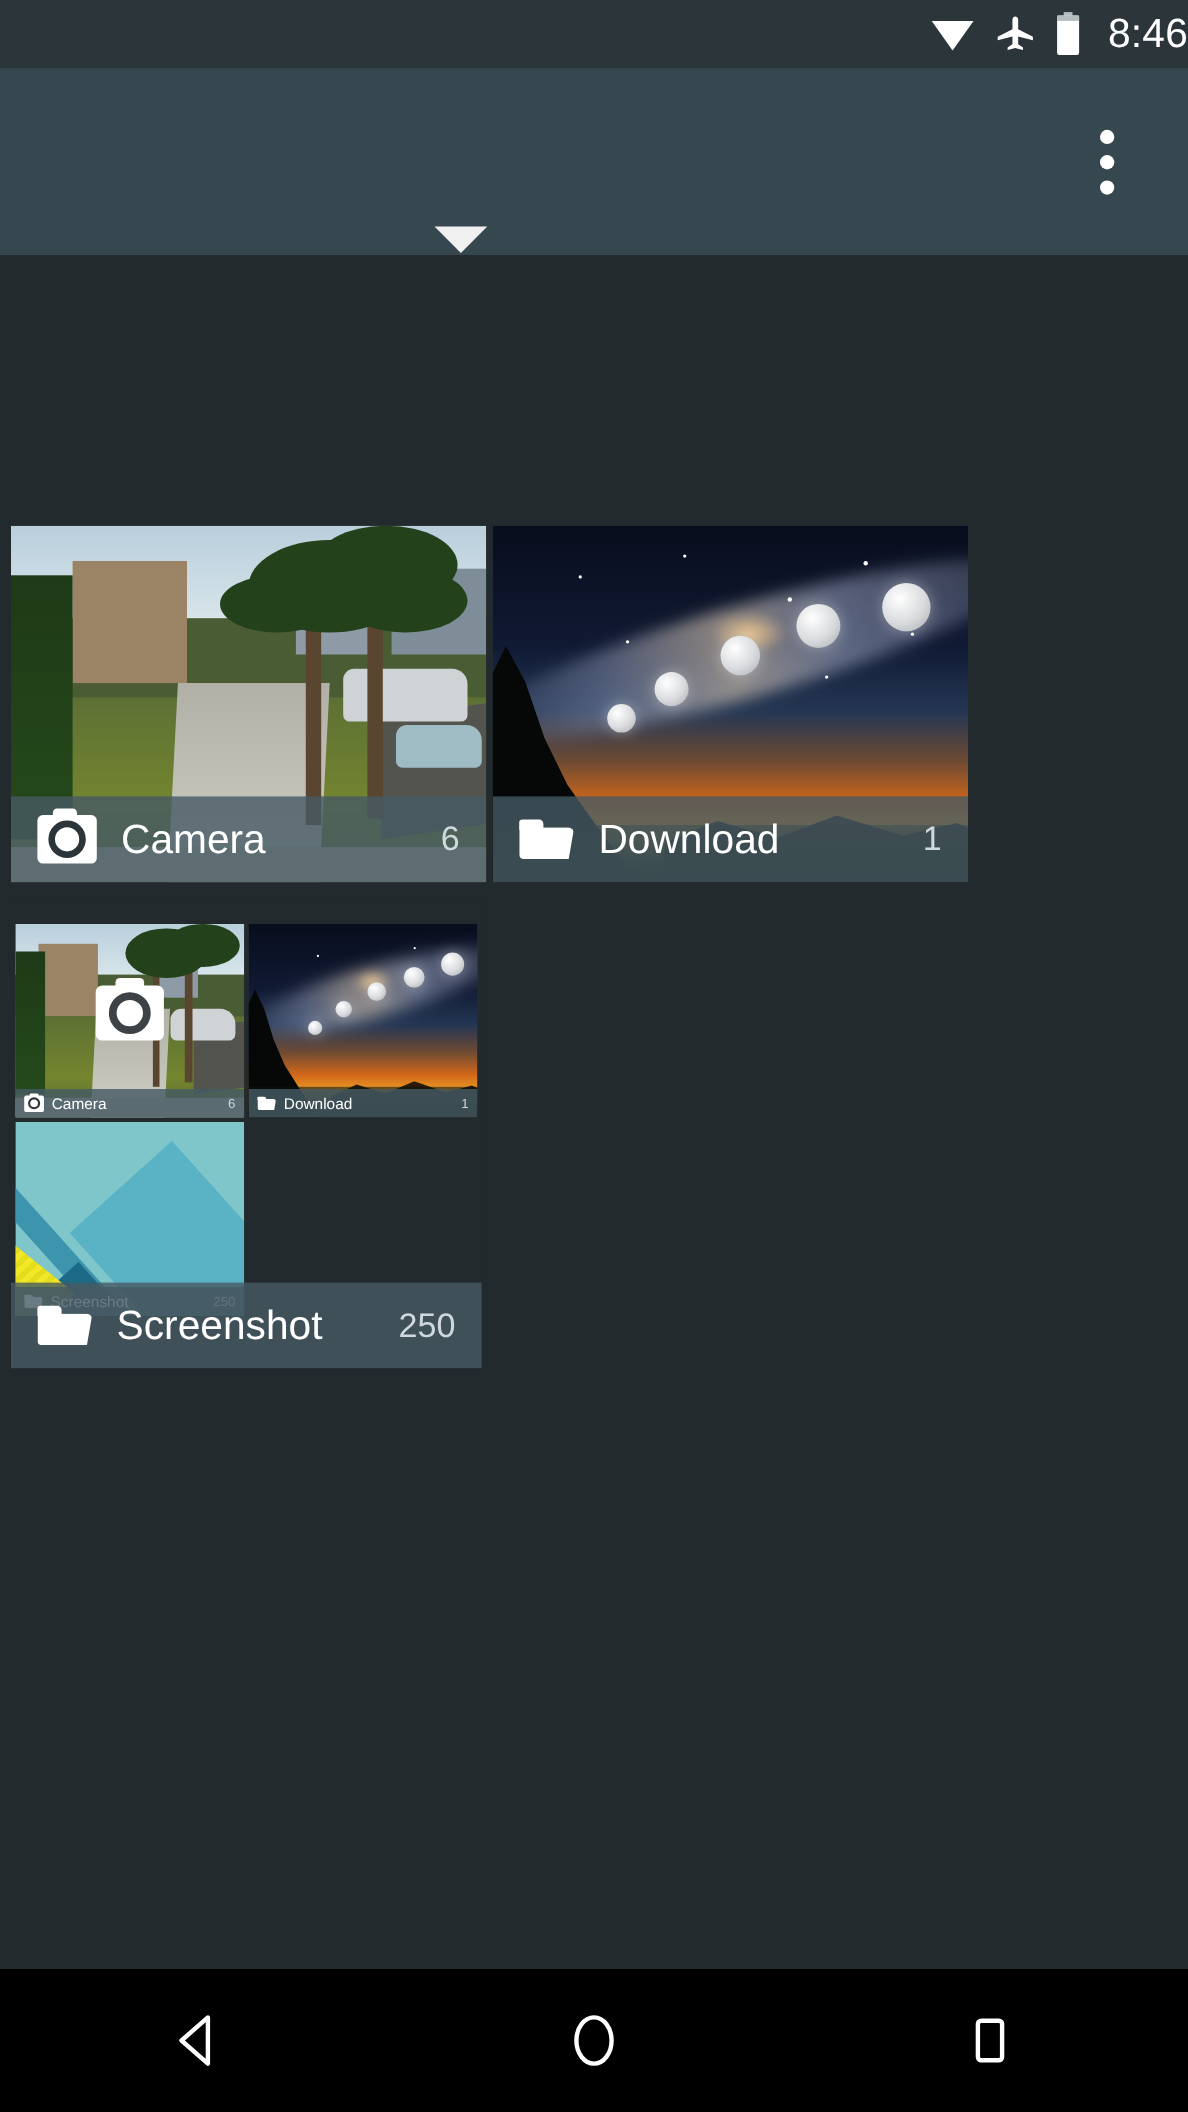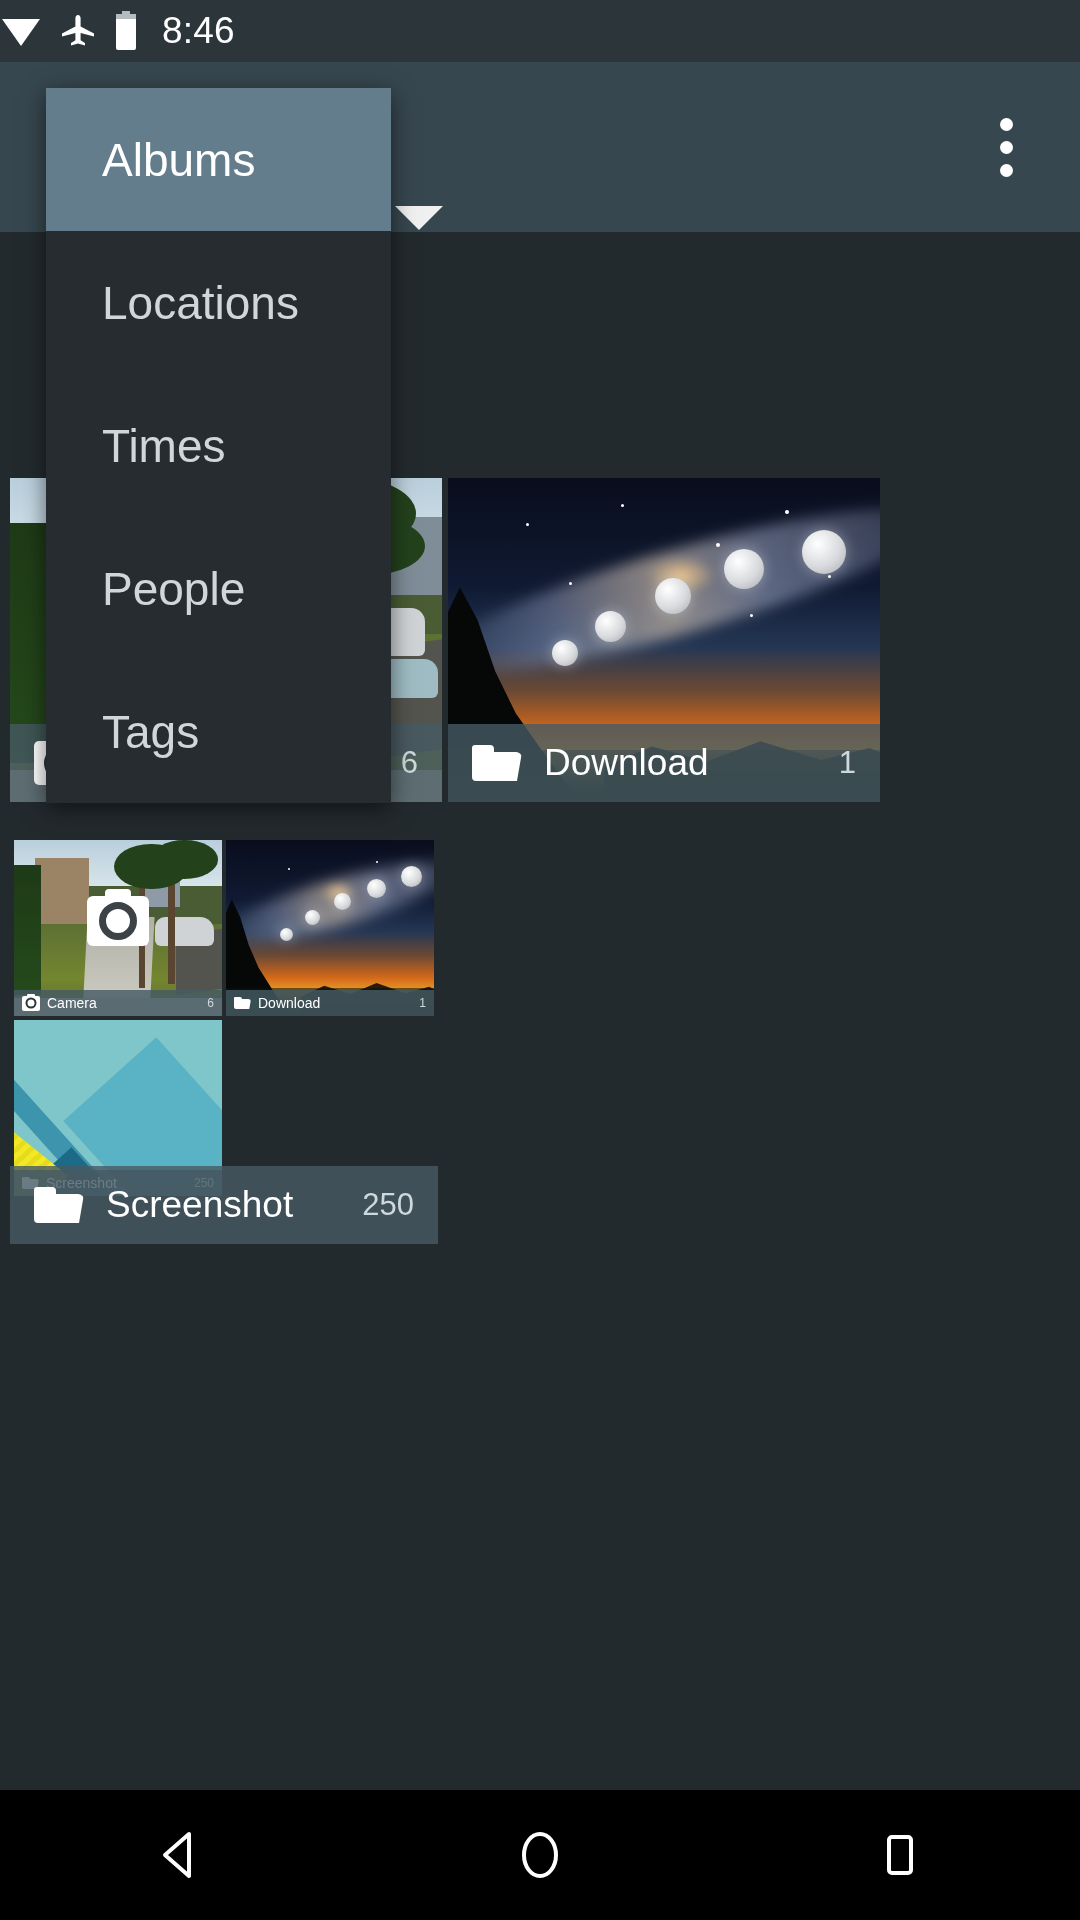--- a/index.html
+++ b/index.html
@@ -8,22 +8,22 @@
     background:#000;
     font-family:"Liberation Sans", sans-serif;
     overflow:hidden;
   }
   #screen { position:relative; width:1080px; height:1920px; background:#232a2e; overflow:hidden; }
 
   
   #status-bar {
     position:absolute; left:0; top:0; width:1080px; height:62px;
     background:#2b353a;
-    display:flex; align-items:center; 
-    padding-right:28px; gap:18px;
+    display:flex; align-items:center; justify-content:flex-end;
+    gap:18px;
   }
   .sb-icon { display:flex; align-items:center; justify-content:center; }
   #status-time { color:#fff; font-size:37px; letter-spacing:.2px; margin-left:6px; }
 
   
   #action-bar {
     position:absolute; left:0; top:62px; width:1080px; height:170px;
     background:#37474f;
   }
   #overflow-button {
@@ -355,37 +355,20 @@
       </div>
       <div class="album-label">
         <span class="folder-icon"></span>
         <span class="album-name">Screenshot</span>
         <span class="album-count">250</span>
       </div>
     </div>
 
   </div>
 
-  <div id="spinner-dropdown">
-    <div class="dd-item selected">
-      <span>Albums</span>
-    </div>
-    <div class="dd-item">
-      <span>Locations</span>
-    </div>
-    <div class="dd-item">
-      <span>Times</span>
-    </div>
-    <div class="dd-item">
-      <span>People</span>
-    </div>
-    <div class="dd-item">
-      <span>Tags</span>
-    </div>
-  </div>
 
   <div id="nav-bar">
     <div class="nav-btn">
       <svg width="58" height="58" viewBox="0 0 58 58">
         <path d="M38 8 L14 29 L38 50 Z" fill="none" stroke="#fff" stroke-width="4" stroke-linejoin="round"></path>
       </svg>
     </div>
     <div class="nav-btn">
       <svg width="58" height="58" viewBox="0 0 58 58">
         <ellipse cx="29" cy="29" rx="16" ry="21" fill="none" stroke="#fff" stroke-width="4"></ellipse>

